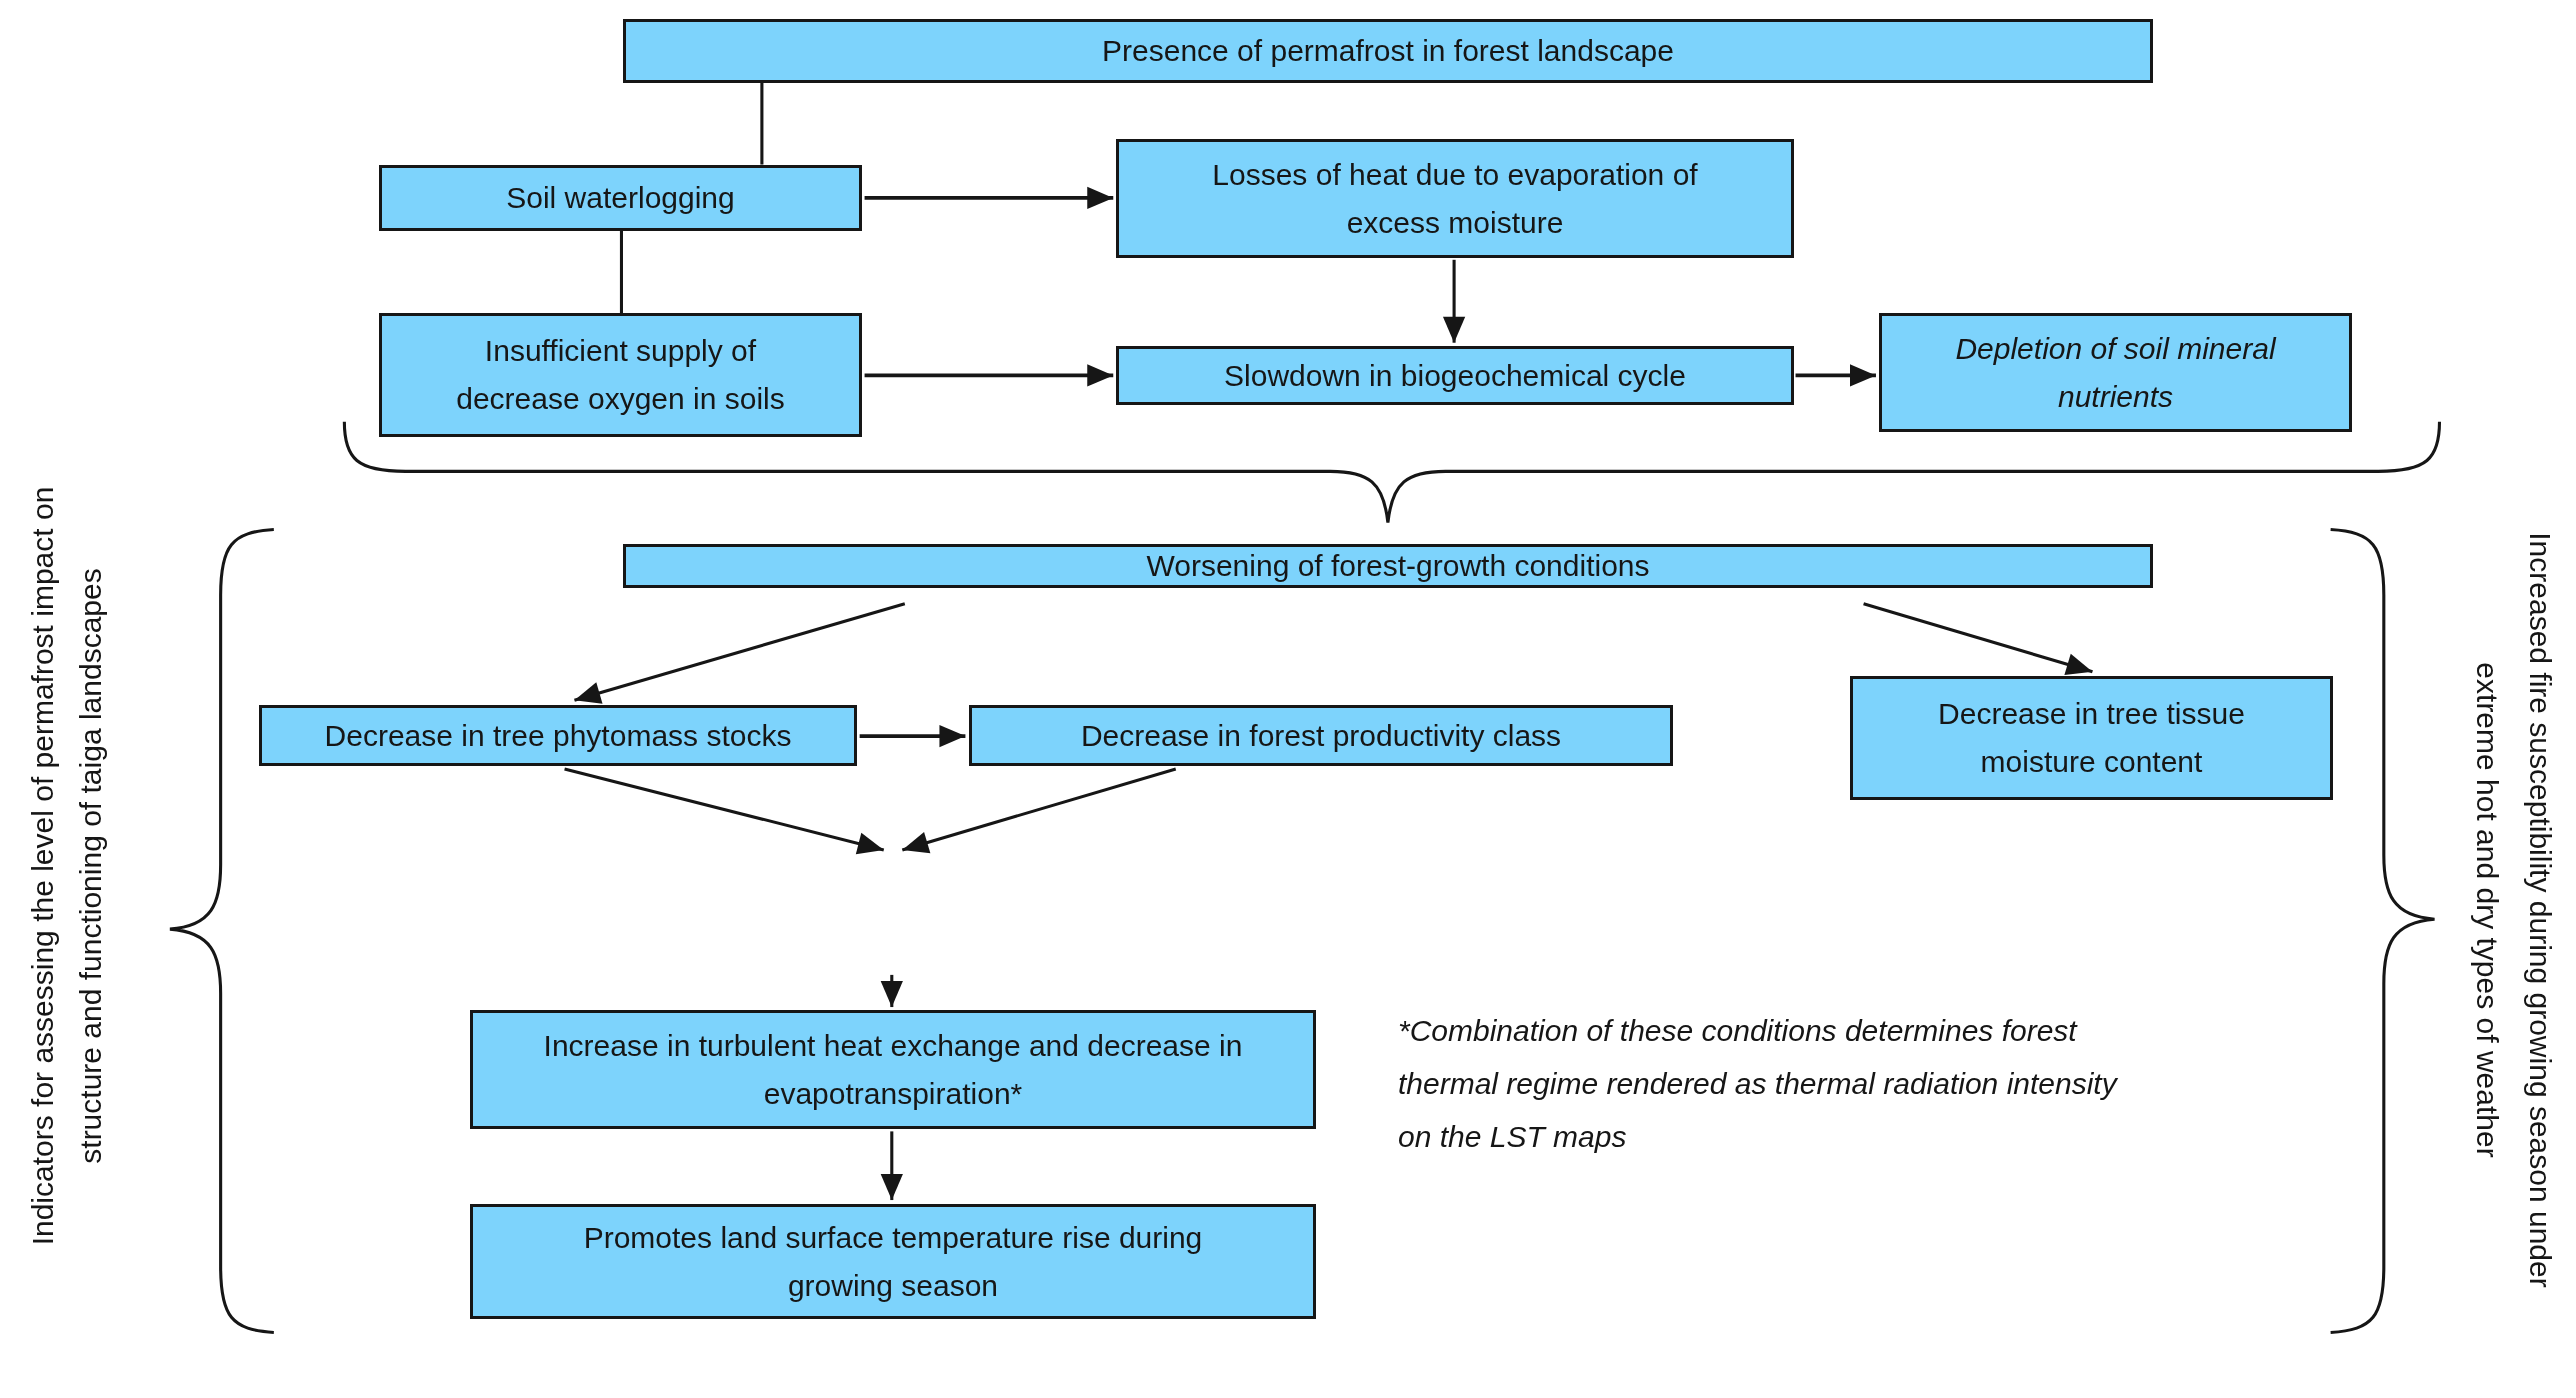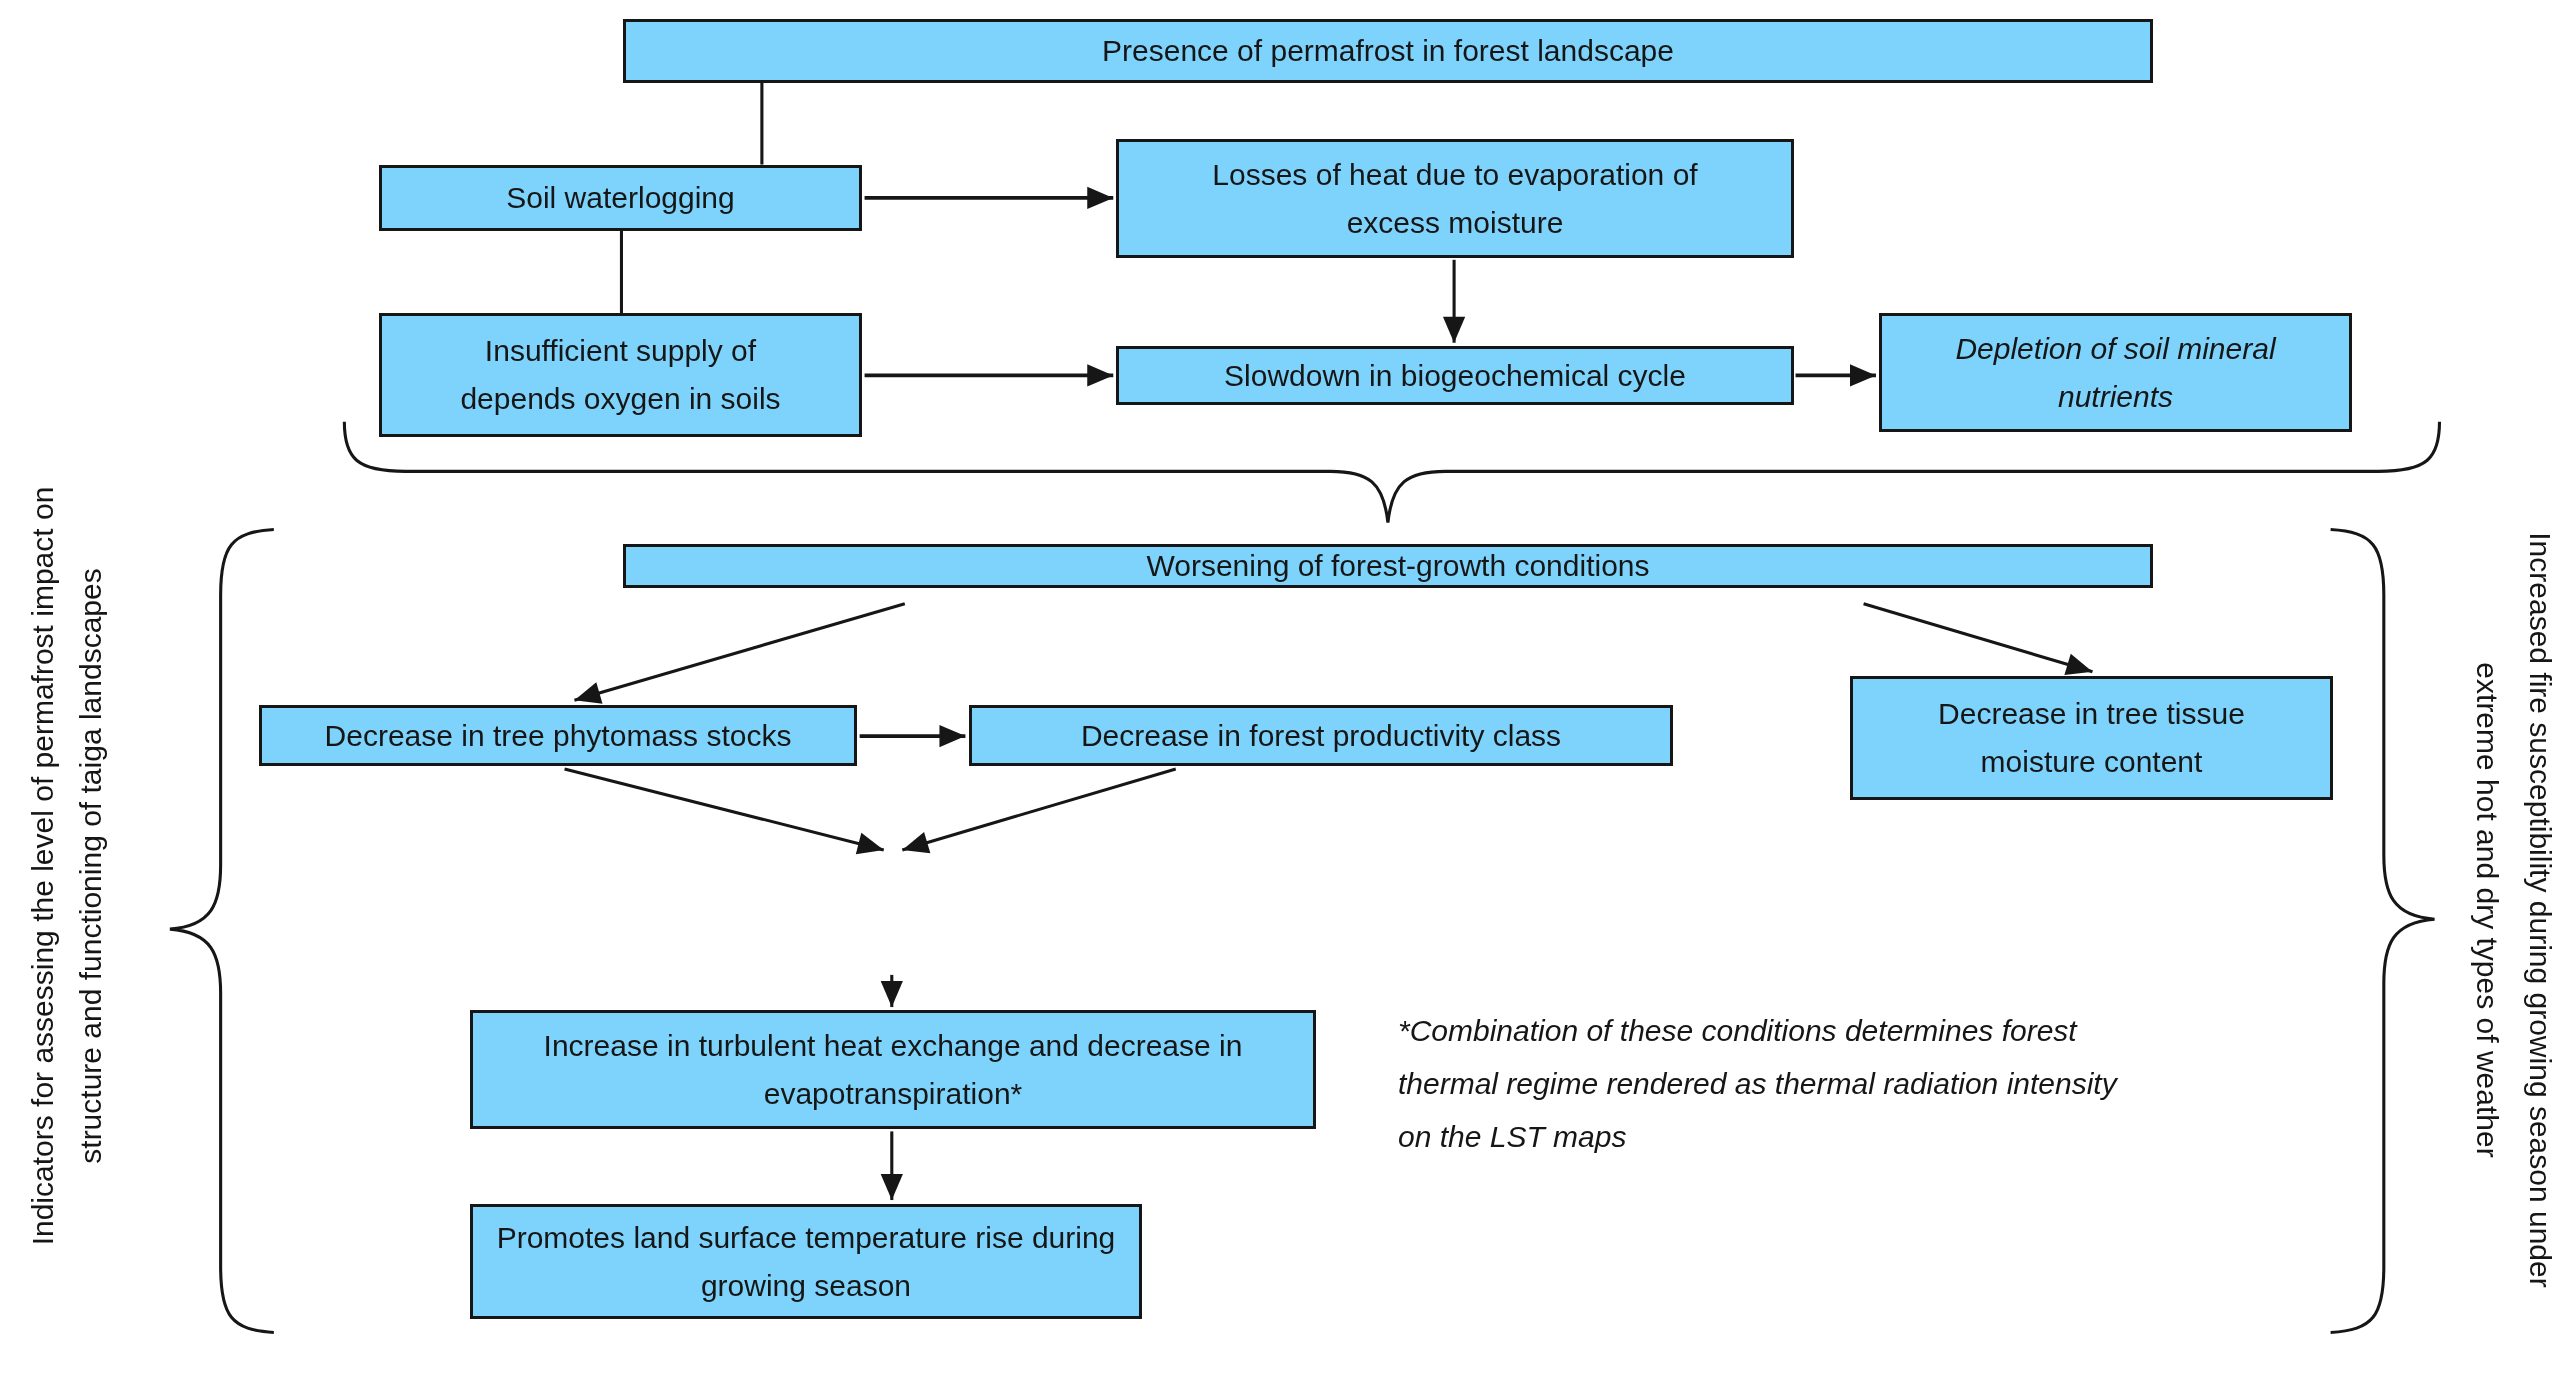--- a/index.html
+++ b/index.html
@@ -44,21 +44,21 @@
   .b-heatloss     { left: 1116px; top: 139px;  width: 678px; height: 119px; }
   .b-oxygen       { left: 379px;  top: 313px;  width: 483px;  height: 124px; }
   .b-biogeo       { left: 1116px; top: 346px;  width: 678px; height: 59px;  }
   .b-nutrients    { left: 1879px; top: 313px;  width: 473px;  height: 119px; }
   .b-worsening    { left: 623px; top: 544px;  width: 1530px; height: 44px; padding-left: 20px;  }
   .b-phytomass    { left: 259px;  top: 705px; width: 598px;  height: 61px;  }
   .b-productivity { left: 969px; top: 705px; width: 704px; height: 61px;  }
   .b-tissue       { left: 1850px; top: 676px; width: 483px;  height: 124px; }
   .b-transpir     { left: 470px;  top: 854px; width: 846px; height: 119px; }
   .b-turbulent    { left: 470px;  top: 1010px; width: 846px; height: 119px; }
-  .b-lstrise      { left: 470px;  top: 1204px; width: 672px; height: 115px; }
+  .b-lstrise      { left: 470px;  top: 1204px; width: 846px; height: 115px; }
 
   
   .b-heatloss .lbl  { max-width: 557px; }
   .b-oxygen .lbl    { max-width: 334px; }
   .b-nutrients .lbl { max-width: 365px; font-style: italic; }
   .b-tissue .lbl    { max-width: 365px; }
   .b-transpir .lbl  { max-width: 767px; }
   .b-turbulent .lbl { max-width: 724px; }
   .b-lstrise .lbl   { max-width: 699px; }
 
@@ -141,21 +141,21 @@
 
   <div class="box b-waterlogging nowrap">
     <span class="lbl">Soil waterlogging</span>
   </div>
 
   <div class="box b-heatloss">
     <span class="lbl">Losses of heat due to evaporation of excess moisture</span>
   </div>
 
   <div class="box b-oxygen">
-    <span class="lbl">Insufficient supply of depends oxygen in soils</span>
+    <span class="lbl">Insufficient supply of decrease oxygen in soils</span>
   </div>
 
   <div class="box b-biogeo nowrap">
     <span class="lbl">Slowdown in biogeochemical cycle</span>
   </div>
 
   <div class="box b-nutrients">
     <span class="lbl">Depletion of soil mineral nutrients</span>
   </div>
 

